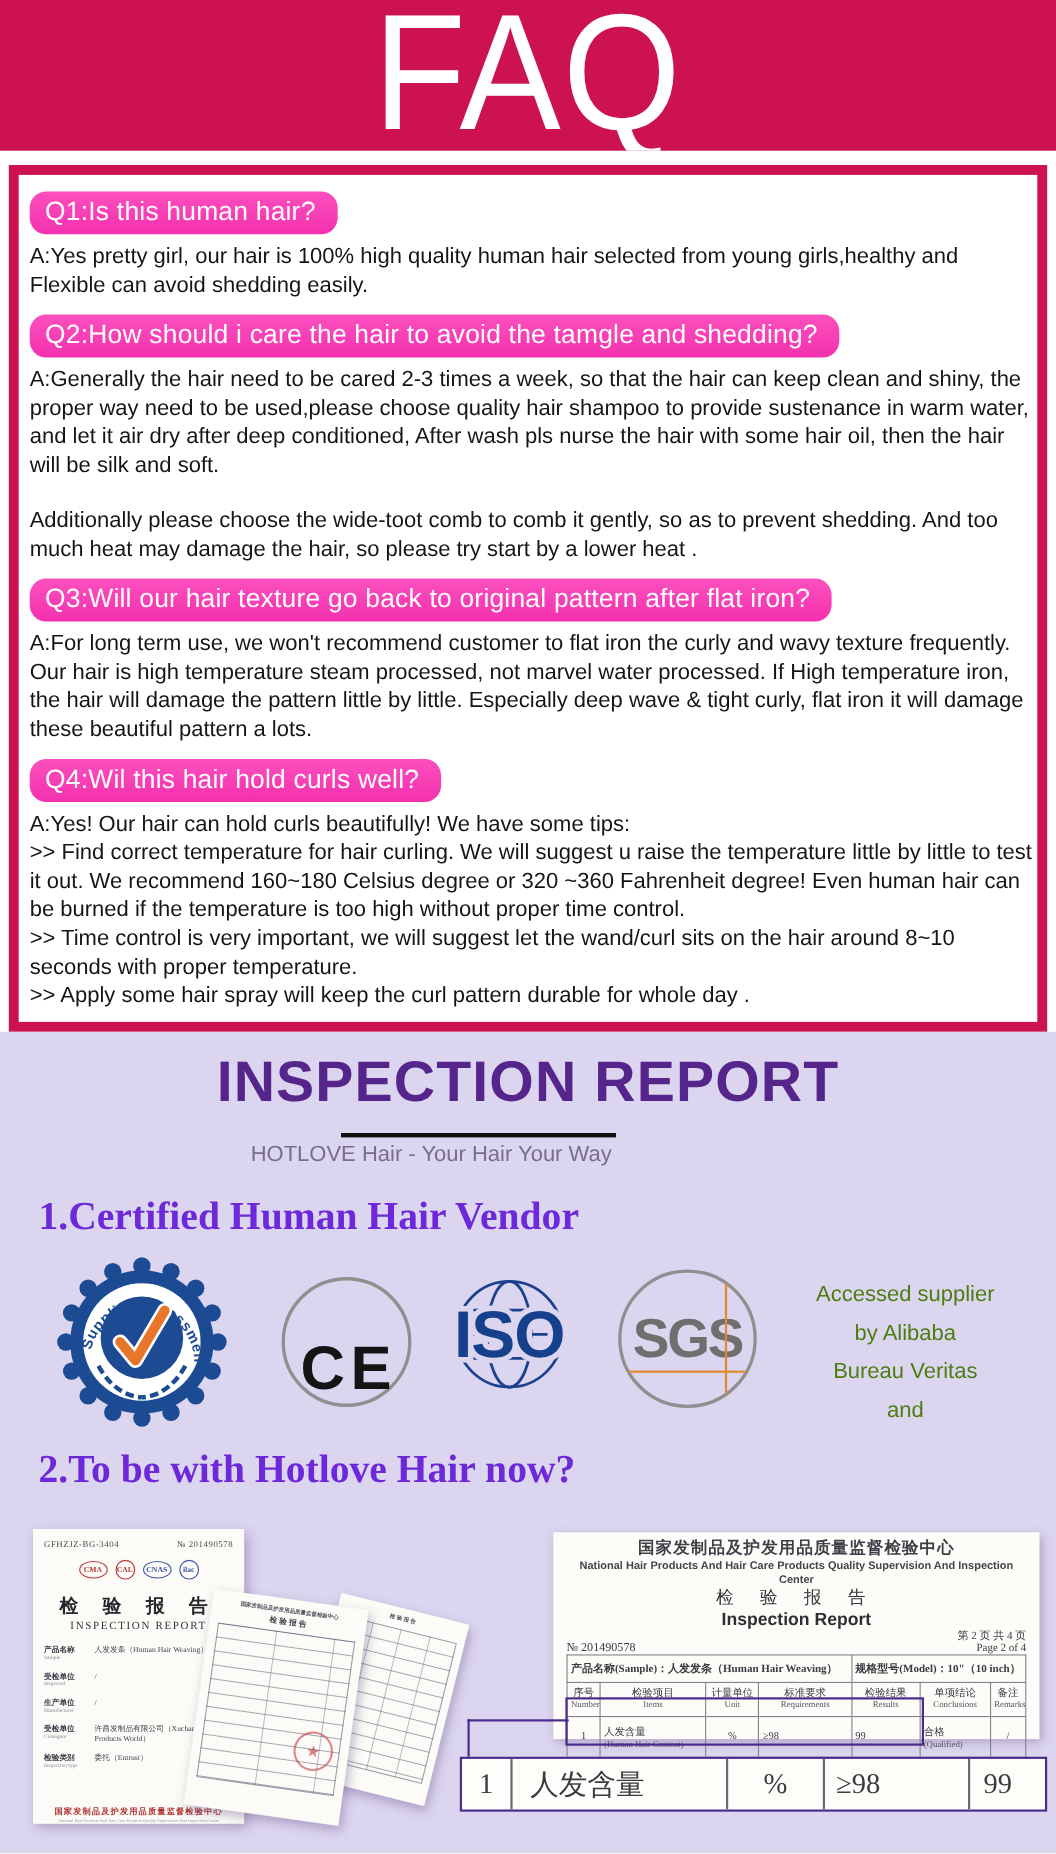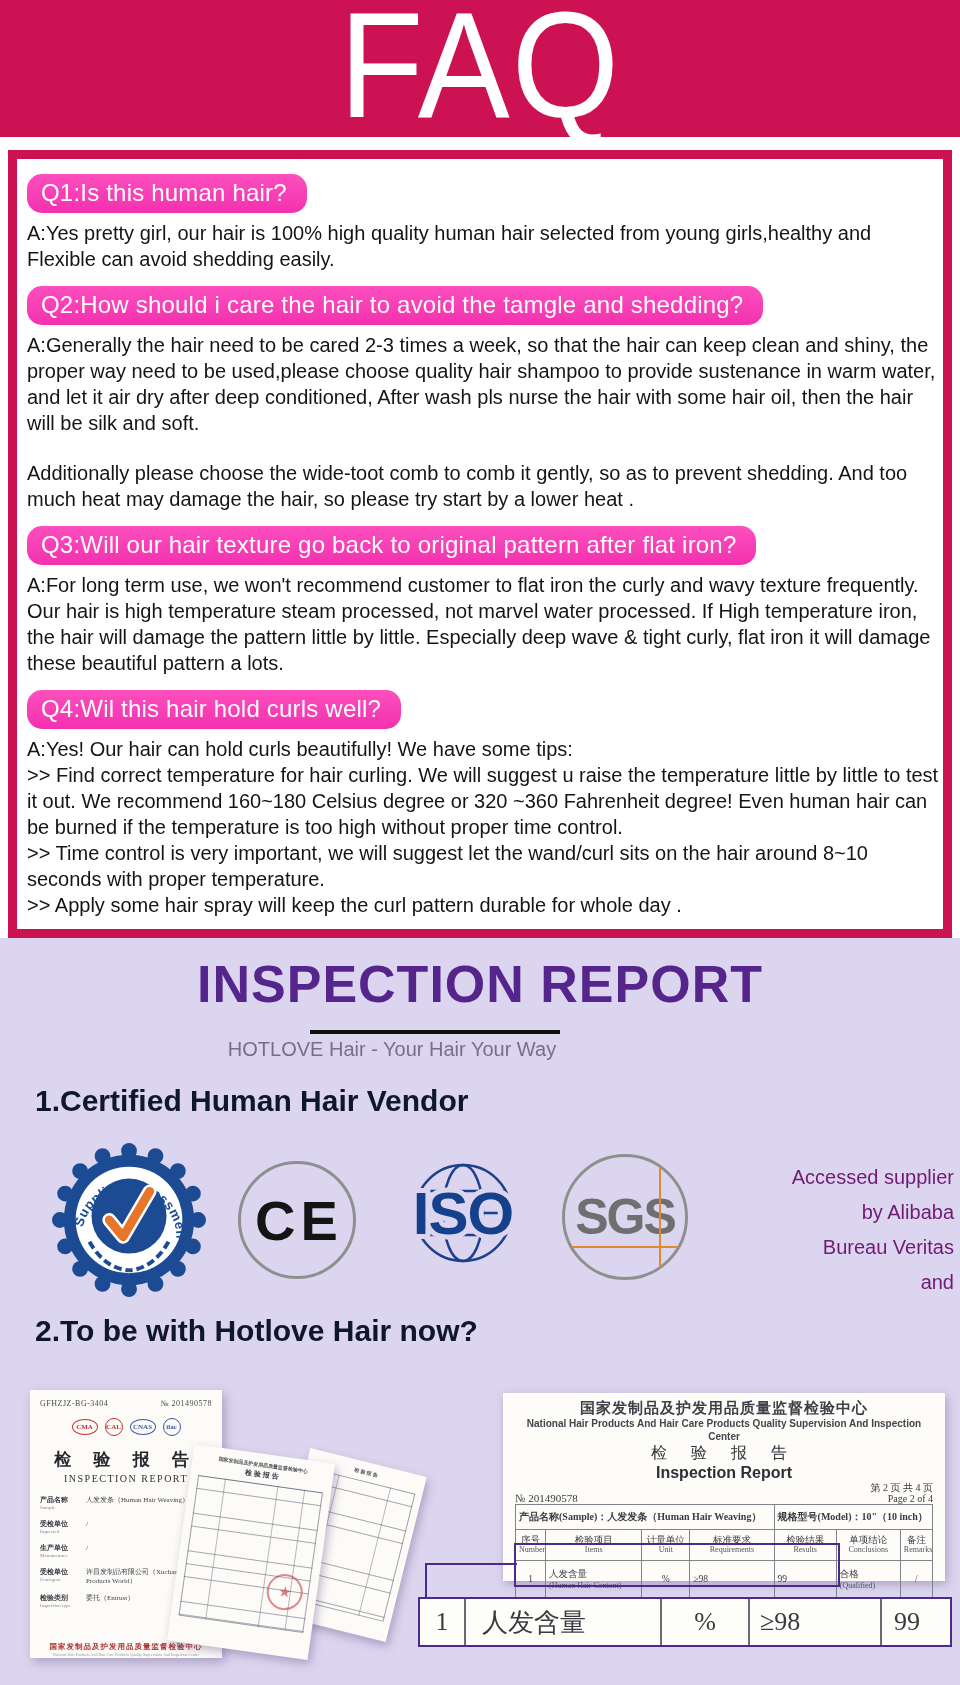--- a/index.html
+++ b/index.html
@@ -21,34 +21,34 @@
   .ans.spaced{margin-top:24px;}
   .ans.tight{margin:0;}
 
   
   .lavender{position:absolute;left:0;top:938px;width:960px;height:747px;background:#dcd5ef;}
   .insp-title{position:absolute;left:0;top:16px;width:960px;text-align:center;
           color:#55258b;font-size:52px;font-weight:bold;letter-spacing:1px;}
   .insp-underline{position:absolute;left:310px;top:92px;width:250px;height:4px;background:#101010;}
   .insp-subtitle{position:absolute;left:0;top:100px;width:784px;text-align:center;
           color:#776e8e;font-size:20px;}
-  .sec-head{position:absolute;left:35px;font-family:Liberation Sans, sans-serif;
-          font-weight:bold;font-size:30px;color:#0f172a;}
+  .sec-head{position:absolute;left:35px;font-family:Liberation Serif, serif;
+          font-weight:bold;font-size:36px;color:#6d28d9;}
 
   
   .logo-wrap{position:absolute;}
   .ce-circle{width:118px;height:118px;border:3px solid #8f8f8f;border-radius:50%;box-sizing:border-box;
           display:flex;align-items:center;justify-content:center;background:transparent;}
   .ce-text{font-size:56px;font-weight:bold;color:#141414;letter-spacing:5px;padding-left:4px;}
   .sgs-circle{width:126px;height:126px;border:3px solid #8f8f8f;border-radius:50%;box-sizing:border-box;
           display:flex;align-items:center;justify-content:center;position:relative;}
   .sgs-text{font-size:50px;font-weight:bold;color:#6f6f6f;letter-spacing:-2px;}
   .sgs-vline{position:absolute;left:78%;top:8%;width:2px;height:84%;background:#e08a2e;}
   .sgs-hline{position:absolute;left:6%;top:74%;width:88%;height:2px;background:#e08a2e;}
-  .caption{position:absolute;text-align:right;color:#701a75;font-size:20px;line-height:35px;}
+  .caption{position:absolute;text-align:center;color:#4d7c0f;font-size:20px;line-height:35px;}
 
   
   .paper{position:absolute;background:#fcfbf7;box-shadow:3px 4px 10px rgba(90,70,130,.38);}
   .paper-main{left:30px;top:452px;width:192px;height:268px;padding:9px 10px;box-sizing:border-box;
           font-family:"Liberation Serif","DejaVu Serif",serif;color:#3c3c44;z-index:1;}
   .pm-toprow{display:flex;justify-content:space-between;font-size:8px;letter-spacing:.5px;color:#4a4a55;}
   .pm-logos{display:flex;justify-content:center;gap:7px;margin-top:10px;align-items:center;}
   .pm-logo{font-size:7px;font-weight:bold;display:flex;align-items:center;justify-content:center;}
   .pm-oval-red{width:24px;height:14px;border:1.5px solid #c03434;border-radius:50%;color:#c03434;}
   .pm-circ-red{width:16px;height:16px;border:1.5px solid #c03434;border-radius:50%;color:#c03434;}
@@ -166,21 +166,21 @@
         <textPath href="#arcTop" startOffset="7%">Supplier Assessment</textPath>
       </text>
       <circle cx="80" cy="76" r="38" fill="#1c4b94"></circle>
       <path d="M 60,80 L 74,97 L 101,51" fill="none" stroke="#ffffff" stroke-width="14" stroke-linecap="round" stroke-linejoin="round"></path>
       <path d="M 60,80 L 74,97 L 101,51" fill="none" stroke="#e8762a" stroke-width="9" stroke-linecap="round" stroke-linejoin="round"></path>
       <path d="M 40,102 C 50,120 64,130 80,131" fill="none" stroke="#1c4b94" stroke-width="4" stroke-dasharray="8 4"></path>
       <path d="M 120,102 C 110,120 96,130 80,131" fill="none" stroke="#1c4b94" stroke-width="4" stroke-dasharray="8 4"></path>
     </svg>
   </div>
 
-  <div class="logo-wrap ce-circle" style="left:238px;top:223px;">
+  <div class="logo-wrap ce-circle" style="left:256px;top:223px;align-items:flex-end;">
     <span class="ce-text">CE</span>
   </div>
 
   <div class="logo-wrap" style="left:378px;top:208px;">
     <svg width="170" height="135" viewBox="0 0 170 135">
       <g fill="none" stroke="#1b418e" stroke-width="2.5">
         <circle cx="85" cy="67" r="48"></circle>
         <ellipse cx="85" cy="67" rx="20" ry="48"></ellipse>
         <line x1="42.4" y1="45" x2="127.6" y2="45"></line>
         <line x1="42.4" y1="89" x2="127.6" y2="89"></line>

